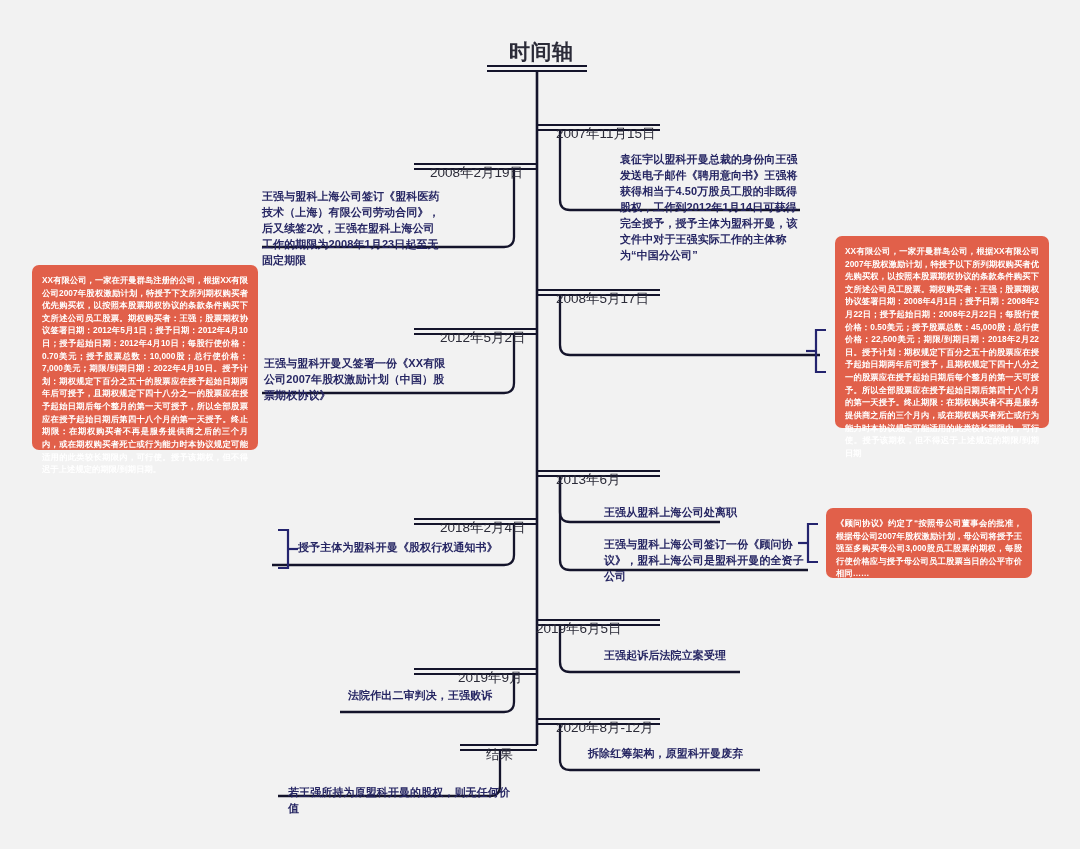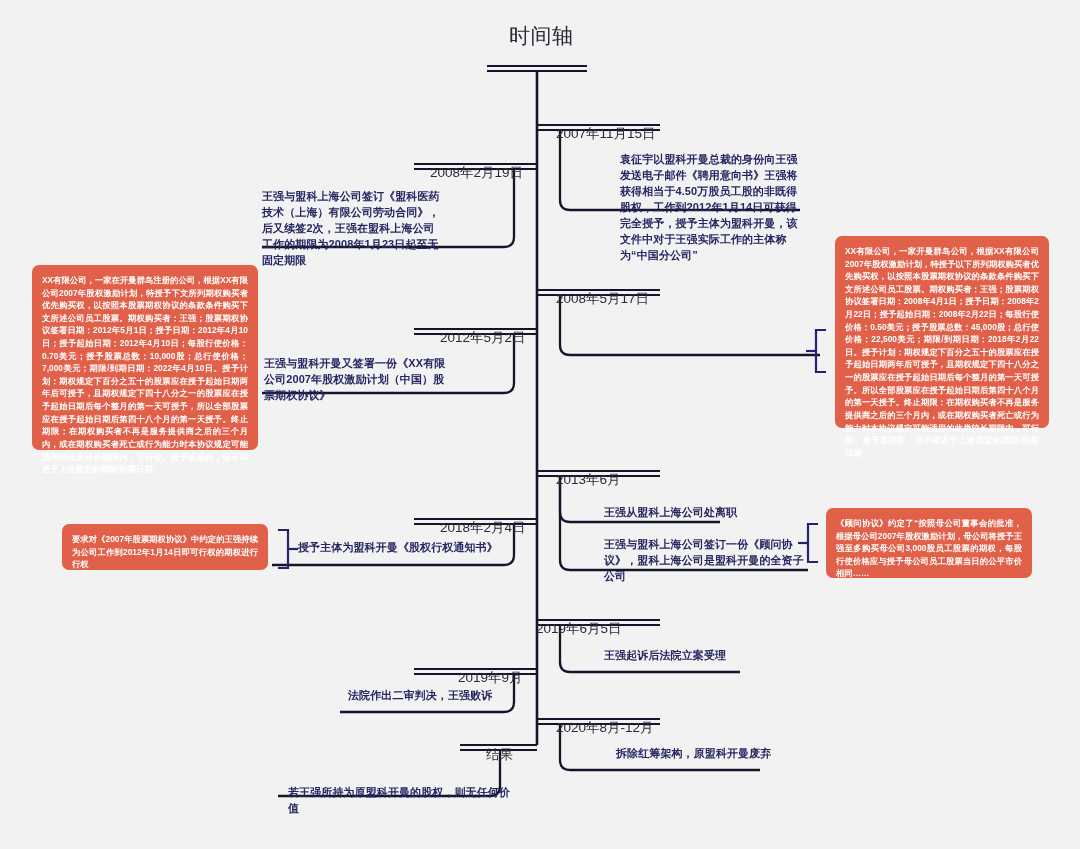--- a/index.html
+++ b/index.html
@@ -126,21 +126,21 @@
       <path d="M816,351 L806,351"></path>
 
       <path d="M278,530 L288,530 L288,568 L278,568"></path>
       <path d="M288,549 L298,549"></path>
 
       <path d="M818,524 L808,524 L808,562 L818,562"></path>
       <path d="M808,543 L798,543"></path>
     </g>
   </svg>
 
-  <div class="title" style="left:509px;top:22px;">时间轴</div>
+  <div class="title" style="left:509px;top:38px;font-weight:bold;">时间轴</div>
 
   <div class="date" style="left:556px;top:105px;">2007年11月15日</div>
   <div class="date" style="left:430px;top:144px;">2008年2月19日</div>
   <div class="date" style="left:556px;top:270px;">2008年5月17日</div>
   <div class="date" style="left:440px;top:309px;">2012年5月2日</div>
   <div class="date" style="left:556px;top:451px;">2013年6月</div>
   <div class="date" style="left:440px;top:499px;">2018年2月4日</div>
   <div class="date" style="left:536px;top:600px;">2019年6月5日</div>
   <div class="date" style="left:458px;top:649px;">2019年9月</div>
   <div class="date" style="left:556px;top:699px;">2020年8月-12月</div>
@@ -156,25 +156,24 @@
   <div class="evt" style="left:604px;top:505px;width:200px;">王强从盟科上海公司处离职</div>
 
   <div class="evt" style="left:604px;top:537px;width:200px;">王强与盟科上海公司签订一份《顾问协议》，盟科上海公司是盟科开曼的全资子公司</div>
 
   <div class="evt" style="left:298px;top:540px;width:200px;">授予主体为盟科开曼《股权行权通知书》</div>
 
   <div class="evt" style="left:604px;top:648px;width:200px;">王强起诉后法院立案受理</div>
 
   <div class="evt" style="left:348px;top:688px;width:200px;">法院作出二审判决，王强败诉</div>
 
-  <div class="evt" style="left:616px;top:746px;width:220px;">拆除红筹架构，原盟科开曼废弃</div>
+  <div class="evt" style="left:588px;top:746px;width:220px;">拆除红筹架构，原盟科开曼废弃</div>
 
   <div class="evt" style="left:288px;top:785px;width:230px;">若王强所持为原盟科开曼的股权，则无任何价值</div>
 
   <div class="note" style="left:32px;top:265px;width:226px;height:185px;">XX有限公司，一家在开曼群岛注册的公司，根据XX有限公司2007年股权激励计划，特授予下文所列期权购买者优先购买权，以按照本股票期权协议的条款条件购买下文所述公司员工股票。期权购买者：王强；股票期权协议签署日期：2012年5月1日；授予日期：2012年4月10日；授予起始日期：2012年4月10日；每股行使价格：0.70美元；授予股票总数：10,000股；总行使价格：7,000美元；期限/到期日期：2022年4月10日。授予计划：期权规定下百分之五十的股票应在授予起始日期两年后可授予，且期权规定下四十八分之一的股票应在授予起始日期后每个整月的第一天可授予，所以全部股票应在授予起始日期后第四十八个月的第一天授予。终止期限：在期权购买者不再是服务提供商之后的三个月内，或在期权购买者死亡或行为能力时本协议规定可能适用的此类较长期限内，可行使。授予该期权，但不得迟于上述规定的期限/到期日期。</div>
 
   <div class="note" style="left:835px;top:236px;width:214px;height:192px;">XX有限公司，一家开曼群岛公司，根据XX有限公司2007年股权激励计划，特授予以下所列期权购买者优先购买权，以按照本股票期权协议的条款条件购买下文所述公司员工股票。期权购买者：王强；股票期权协议签署日期：2008年4月1日；授予日期：2008年2月22日；授予起始日期：2008年2月22日；每股行使价格：0.50美元；授予股票总数：45,000股；总行使价格：22,500美元；期限/到期日期：2018年2月22日。授予计划：期权规定下百分之五十的股票应在授予起始日期两年后可授予，且期权规定下四十八分之一的股票应在授予起始日期后每个整月的第一天可授予。所以全部股票应在授予起始日期后第四十八个月的第一天授予。终止期限：在期权购买者不再是服务提供商之后的三个月内，或在期权购买者死亡或行为能力时本协议规定可能适用的此类较长期限内，可行使。授予该期权，但不得迟于上述规定的期限/到期日期</div>
 
-  <div class="note" style="left:62px;top:524px;width:206px;height:46px;">要求对《2007年股票期权协议》中约定的王强持续为公司工作到2012年1月14日即可行权的期权进行行权</div>
 
   <div class="note" style="left:826px;top:508px;width:206px;height:70px;">《顾问协议》约定了“按照母公司董事会的批准，根据母公司2007年股权激励计划，母公司将授予王强至多购买母公司3,000股员工股票的期权，每股行使价格应与授予母公司员工股票当日的公平市价相同……</div>
 
 </div>
 
 </body></html>

